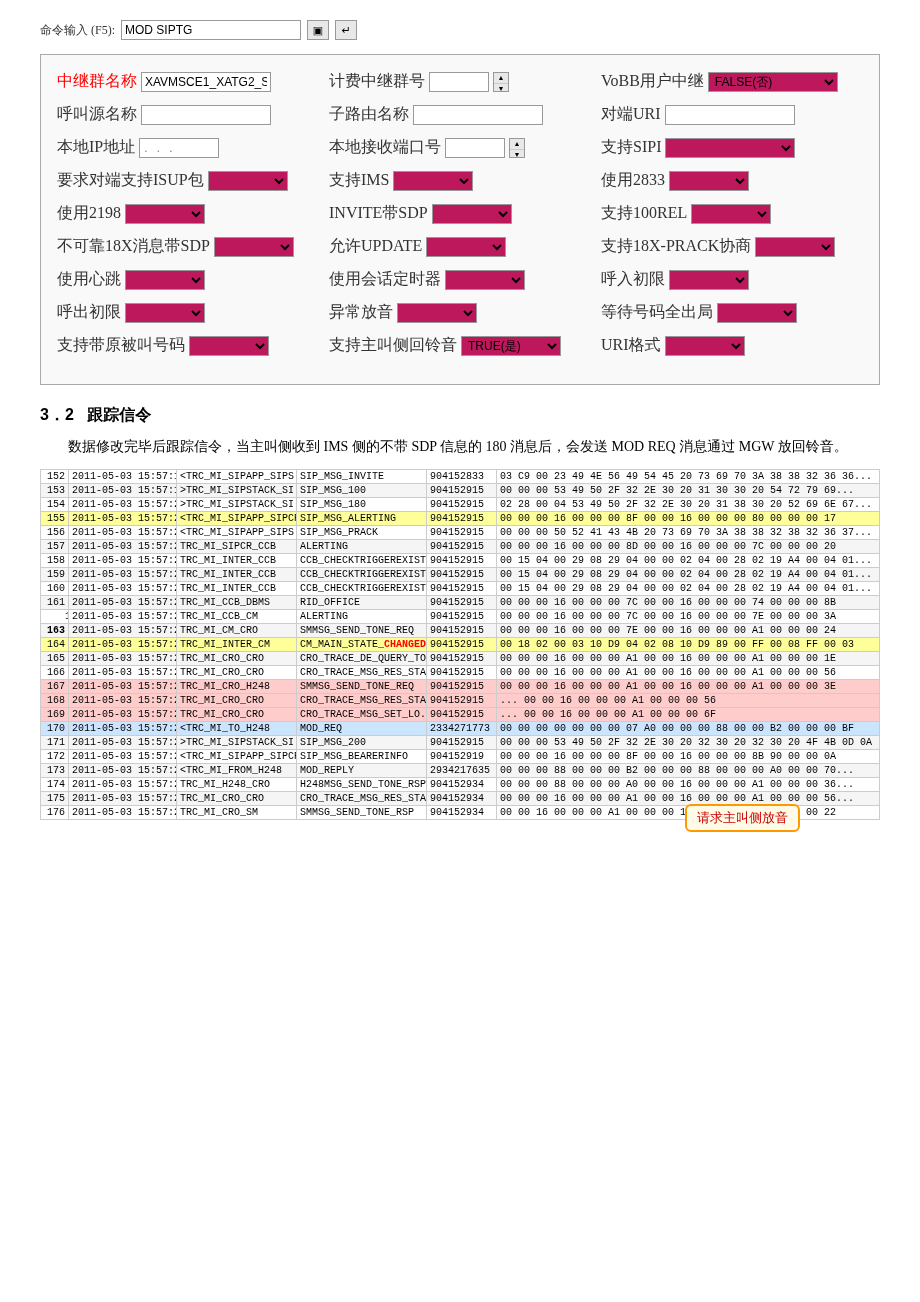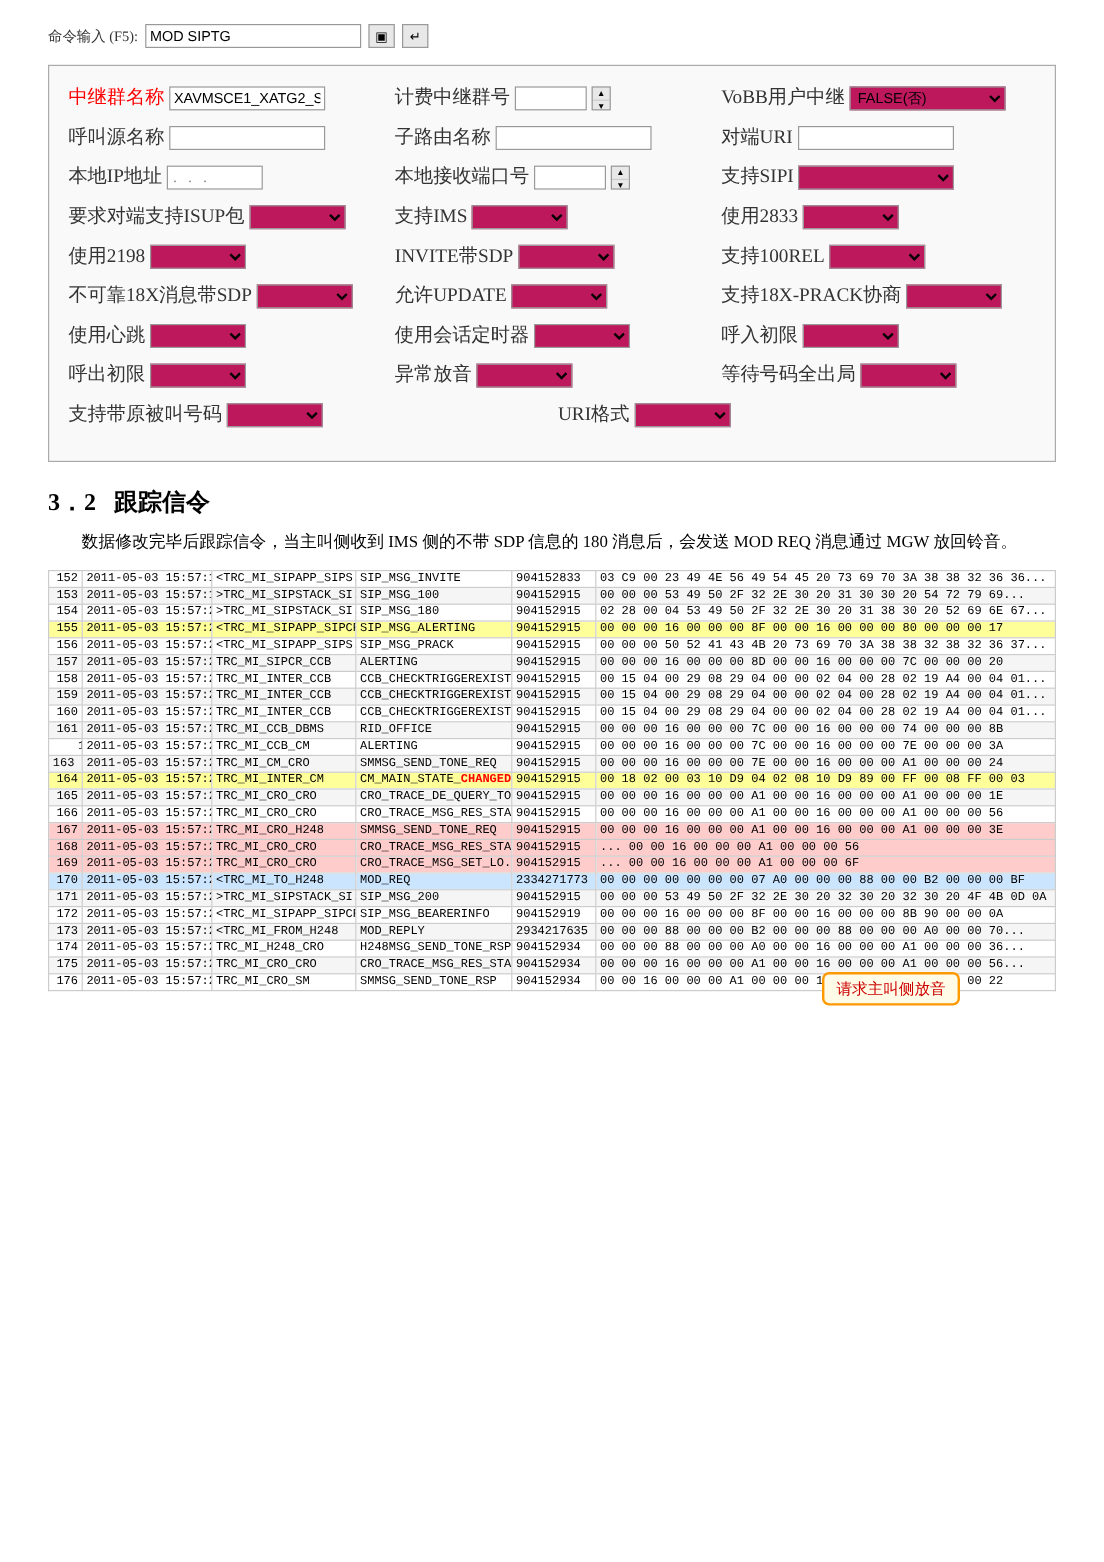--- a/index.html
+++ b/index.html
@@ -112,24 +112,24 @@
       height: 20px;
       cursor: pointer;
       display: inline-flex;
       align-items: center;
       justify-content: center;
       font-size: 11px;
     }
 
     
     .section-heading {
-      font-size: 20px;
+      font-size: 16px;
       font-weight: bold;
       margin: 18px 0 8px 0;
-      font-family: Liberation Serif, serif;
+      font-family: Liberation Sans, sans-serif;
     }
 
     .section-text {
       font-size: 14px;
       line-height: 1.8;
       margin-bottom: 10px;
       text-indent: 2em;
     }
 
     
@@ -333,20 +333,27 @@
     <div class="form-group">
       <span class="form-label">等待号码全出局</span>
       <select class="form-select small"><option></option></select>
     </div>
   </div>
 
   <div class="form-row">
     <div class="form-group">
       <span class="form-label">支持带原被叫号码</span>
       <select class="form-select small"><option></option></select>
+    </div>
+    <div class="form-group">
+      <span class="form-label">支持主叫侧回铃音</span>
+      <select class="form-select medium">
+        <option>TRUE(是)</option>
+        <option>FALSE(否)</option>
+      </select>
     </div>
     <div class="form-group">
       <span class="form-label">URI格式</span>
       <select class="form-select small"><option></option></select>
     </div>
   </div>
 
 </div>
 
 <div class="section-heading">
@@ -452,21 +459,21 @@
         </tr>
         <tr>
           <td style="text-align: right; padding-left: 24px;">162</td>
           <td>2011-05-03 15:57:20</td>
           <td>TRC_MI_CCB_CM</td>
           <td>ALERTING</td>
           <td>904152915</td>
           <td>00 00 00 16 00 00 00 7C 00 00 16 00 00 00 7E 00 00 00 3A</td>
         </tr>
         <tr>
-          <td style="">163</td>
+          <td style="text-align: right; font-weight: bold;">163</td>
           <td>2011-05-03 15:57:20</td>
           <td>TRC_MI_CM_CRO</td>
           <td>SMMSG_SEND_TONE_REQ</td>
           <td>904152915</td>
           <td>00 00 00 16 00 00 00 7E 00 00 16 00 00 00 A1 00 00 00 24</td>
         </tr>
         <tr class="highlight-yellow">
           <td style="text-align: right;">164</td>
           <td>2011-05-03 15:57:20</td>
           <td>TRC_MI_INTER_CM</td>

